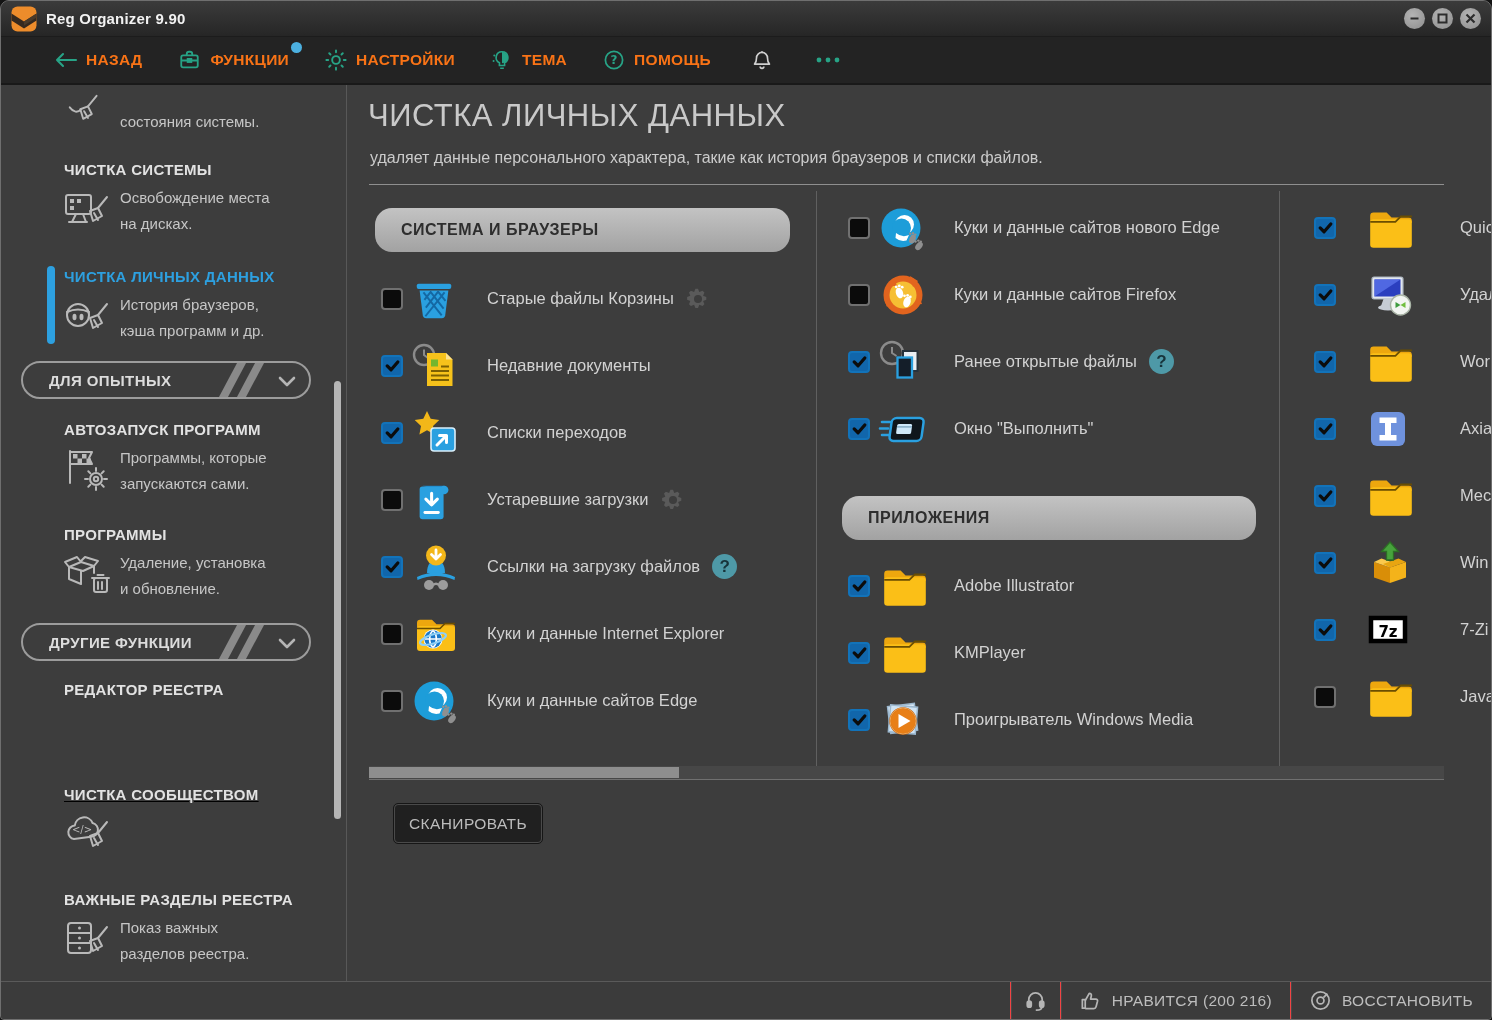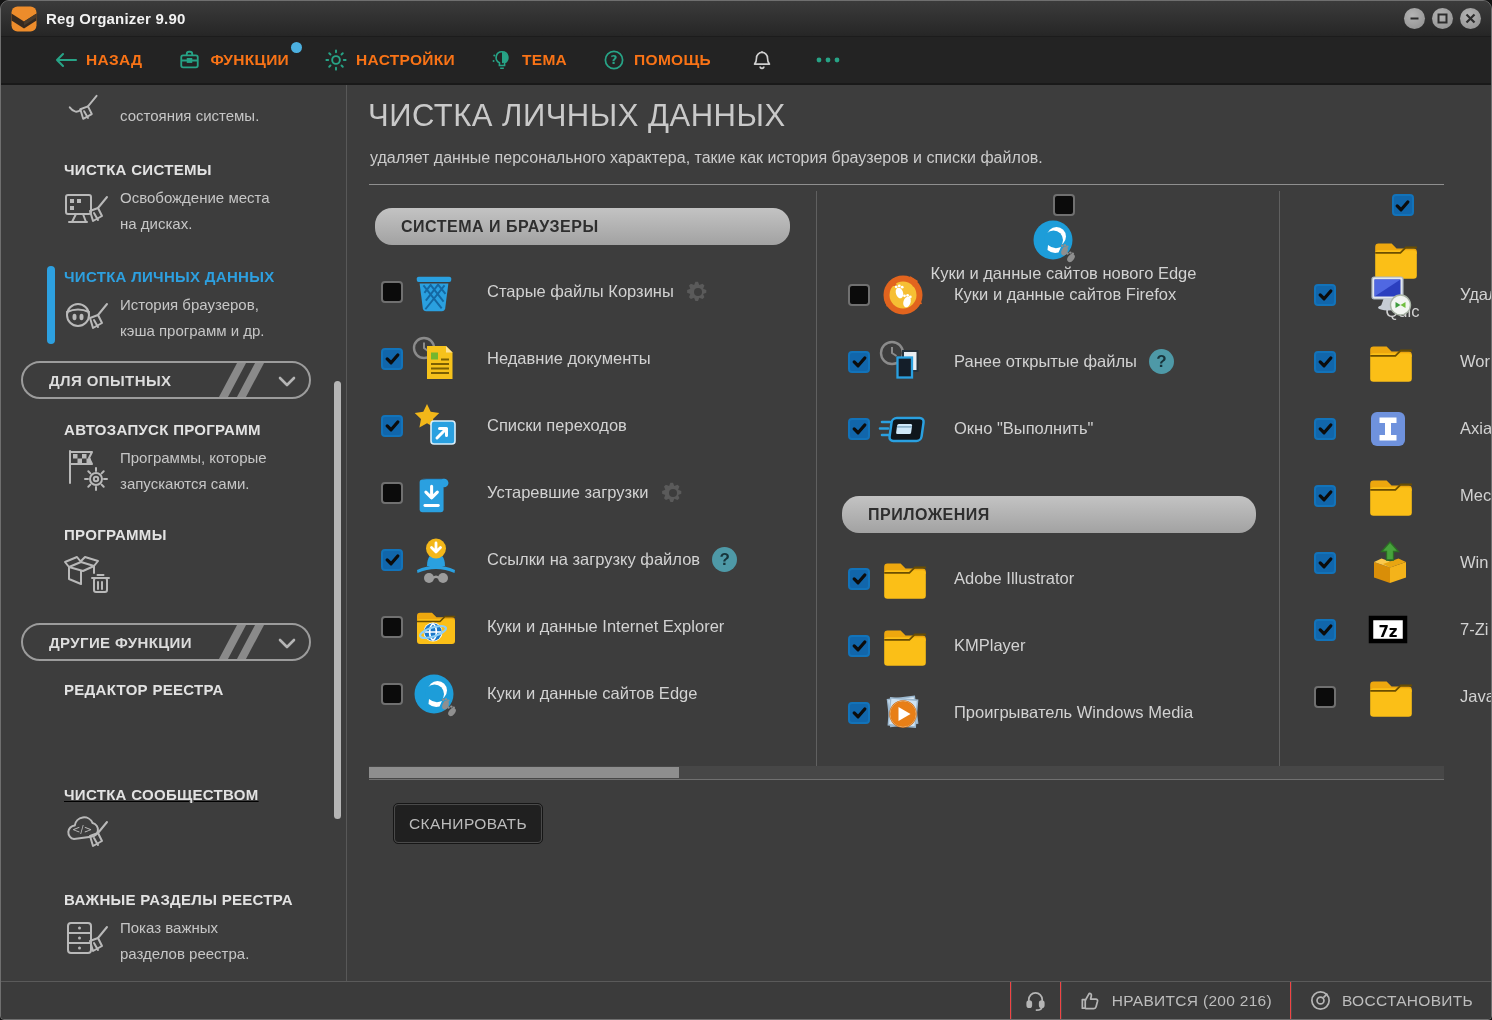--- a/index.html
+++ b/index.html
@@ -22,21 +22,21 @@
     letter-spacing:.3px;position:relative;}
   .navitem .nic{display:flex;}
   .badge{position:absolute;top:-7px;right:-13px;width:11px;height:11px;border-radius:50%;background:#4cb0e0;}
   
   .bodyrow{position:relative;display:flex;height:896px;}
   .sidebar{width:346px;flex:none;position:relative;border-right:1px solid #585858;background:#3d3d3d;}
   .sb-thumb{position:absolute;left:333px;top:296px;width:7px;height:438px;background:#b5b5b5;border-radius:4px;z-index:5;}
   .sb-item{position:absolute;left:0;width:332px;}
   .sb-title{margin-left:63px;font-size:15px;font-weight:bold;color:#e2e2e2;letter-spacing:.3px;margin-bottom:5px;}
   .sb-item.selected .sb-title{color:#2da0e0;}
-  .sb-row{display:flex;align-items:center;}
+  .sb-row{display:flex;align-items:flex-end;}
   .sb-ic{width:52px;height:54px;margin-left:60px;flex:none;display:flex;align-items:center;justify-content:center;}
   .sb-desc{margin-left:7px;font-size:15px;color:#c6c6c6;line-height:26px;padding-top:1px;}
   .sb-item.selected::before{content:"";position:absolute;left:41px;right:16px;top:-10px;bottom:-8px;background:#484848;z-index:-1;}
   .sb-item.selected::after{content:"";position:absolute;left:46px;top:-2px;bottom:0;width:8px;border-radius:4px;background:#2da0e0;}
   .capsule{position:absolute;left:20px;width:290px;height:38px;border:2px solid #9c9c9c;border-radius:19px;
     display:flex;align-items:center;color:#dcdcdc;font-size:15px;font-weight:bold;letter-spacing:.4px;
     padding-left:26px;overflow:hidden;}
   .stripe{position:absolute;top:-4px;bottom:-4px;width:9px;background:#8a8a8a;transform:skewX(-28deg);}
   .s1{right:72px;} .s2{right:54px;}
   .cap-chev{position:absolute;right:13px;top:10px;}
@@ -44,29 +44,29 @@
   .main{flex:1;position:relative;overflow:hidden;background:#3d3d3d;}
   .h1{position:absolute;left:21px;top:13px;font-size:31px;font-weight:300;color:#c9c9c9;letter-spacing:.5px;
     font-family:"Liberation Sans",sans-serif;}
   .sub{position:absolute;left:23px;top:64px;font-size:16px;color:#cbcbcb;}
   .hdiv{position:absolute;left:22px;top:99px;width:1075px;height:1px;background:#8f8f8f;}
   .cols{position:absolute;left:22px;top:106px;right:0;height:588px;display:flex;}
   .col{height:100%;overflow:hidden;}
   .col1{width:447px;}
   .col2{width:463px;border-left:1px solid #606060;}
   .col3{flex:1;border-left:1px solid #606060;}
-  .pill{height:37px;border-radius:17px;background:linear-gradient(#c3c3c3,#a2a2a2);color:#2e2e2e;font-size:16px;
+  .pill{height:44px;border-radius:17px;background:linear-gradient(#c3c3c3,#a2a2a2);color:#2e2e2e;font-size:16px;
     font-weight:bold;letter-spacing:.5px;display:flex;align-items:center;padding-left:26px;width:415px;}
   .col1 .pill{margin:17px 0 13px 6px;}
   .col2 .pill{margin:34px 0 12px 25px;width:414px;}
   .row{height:67px;display:flex;align-items:center;}
   .col1 .row{padding-left:12px;}
   .col2 .row{padding-left:31px;}
   .col3 .row{padding-left:34px;gap:20px;}
-  .col2 .row:first-child,.col3 .row:first-child{margin-top:3px;flex-direction:column;}
+  .col2 .row:first-child,.col3 .row:first-child{margin-top:3px;}
   .cb{width:22px;height:22px;border-radius:4px;background:#0b0b0b;border:2px solid #707070;flex:none;
     display:flex;align-items:center;justify-content:center;}
   .cb.on{background:#1166ab;border-color:#1273ba;}
   .cb svg{display:none;}
   .cb.on svg{display:block;}
   .iwrap{width:76px;margin-left:8px;flex:none;display:flex;align-items:center;}
   .rlabel{font-size:16.5px;color:#d2d2d2;white-space:nowrap;}
   .rgear{margin-left:12px;display:flex;}
   .rhelp{margin-left:12px;width:25px;height:25px;border-radius:50%;background:#4e99a7;color:#17343b;
     font-weight:bold;font-size:17px;display:flex;align-items:center;justify-content:center;flex:none;}
@@ -285,20 +285,24 @@
           <div class="sb-row">
             <span class="sb-ic">
               <svg width="50" height="48" viewBox="0 0 48 48">
                 <path d="M6 16l12-5 13 4-11 5z" stroke="#b9b9b9" stroke-width="2" fill="none" stroke-linecap="round" stroke-linejoin="round"></path>
                 <path d="M6 16v12l12 5V20M31 15v7" stroke="#b9b9b9" stroke-width="2" fill="none" stroke-linecap="round" stroke-linejoin="round"></path>
                 <path d="M6 16l-4-5 12-5 4 5M31 15l4-5-13-4-4 4" stroke="#b9b9b9" stroke-width="2" fill="none" stroke-linecap="round" stroke-linejoin="round"></path>
                 <rect x="31" y="27" width="13" height="14" rx="2" stroke="#b9b9b9" stroke-width="2" fill="none" stroke-linecap="round" stroke-linejoin="round"></rect>
                 <path d="M29 27h17M34.5 24h6M35 31v7M39 31v7" stroke="#b9b9b9" stroke-width="2" fill="none" stroke-linecap="round" stroke-linejoin="round"></path>
               </svg>
             </span>
+            <div class="sb-desc">
+              <div>Удаление, установка</div>
+              <div>и обновление.</div>
+            </div>
           </div>
         </div>
         <div class="capsule" style="top: 538px;">
           <span>ДРУГИЕ ФУНКЦИИ</span>
           <span class="stripe s1"></span>
           <span class="stripe s2"></span>
           <span class="cap-chev"><svg width="18" height="11" viewBox="0 0 18 11">
               <path d="M2 2l7 7 7-7" stroke="#b5b5b5" stroke-width="2.6" fill="none" stroke-linecap="round" stroke-linejoin="round"></path>
             </svg></span>
         </div>

